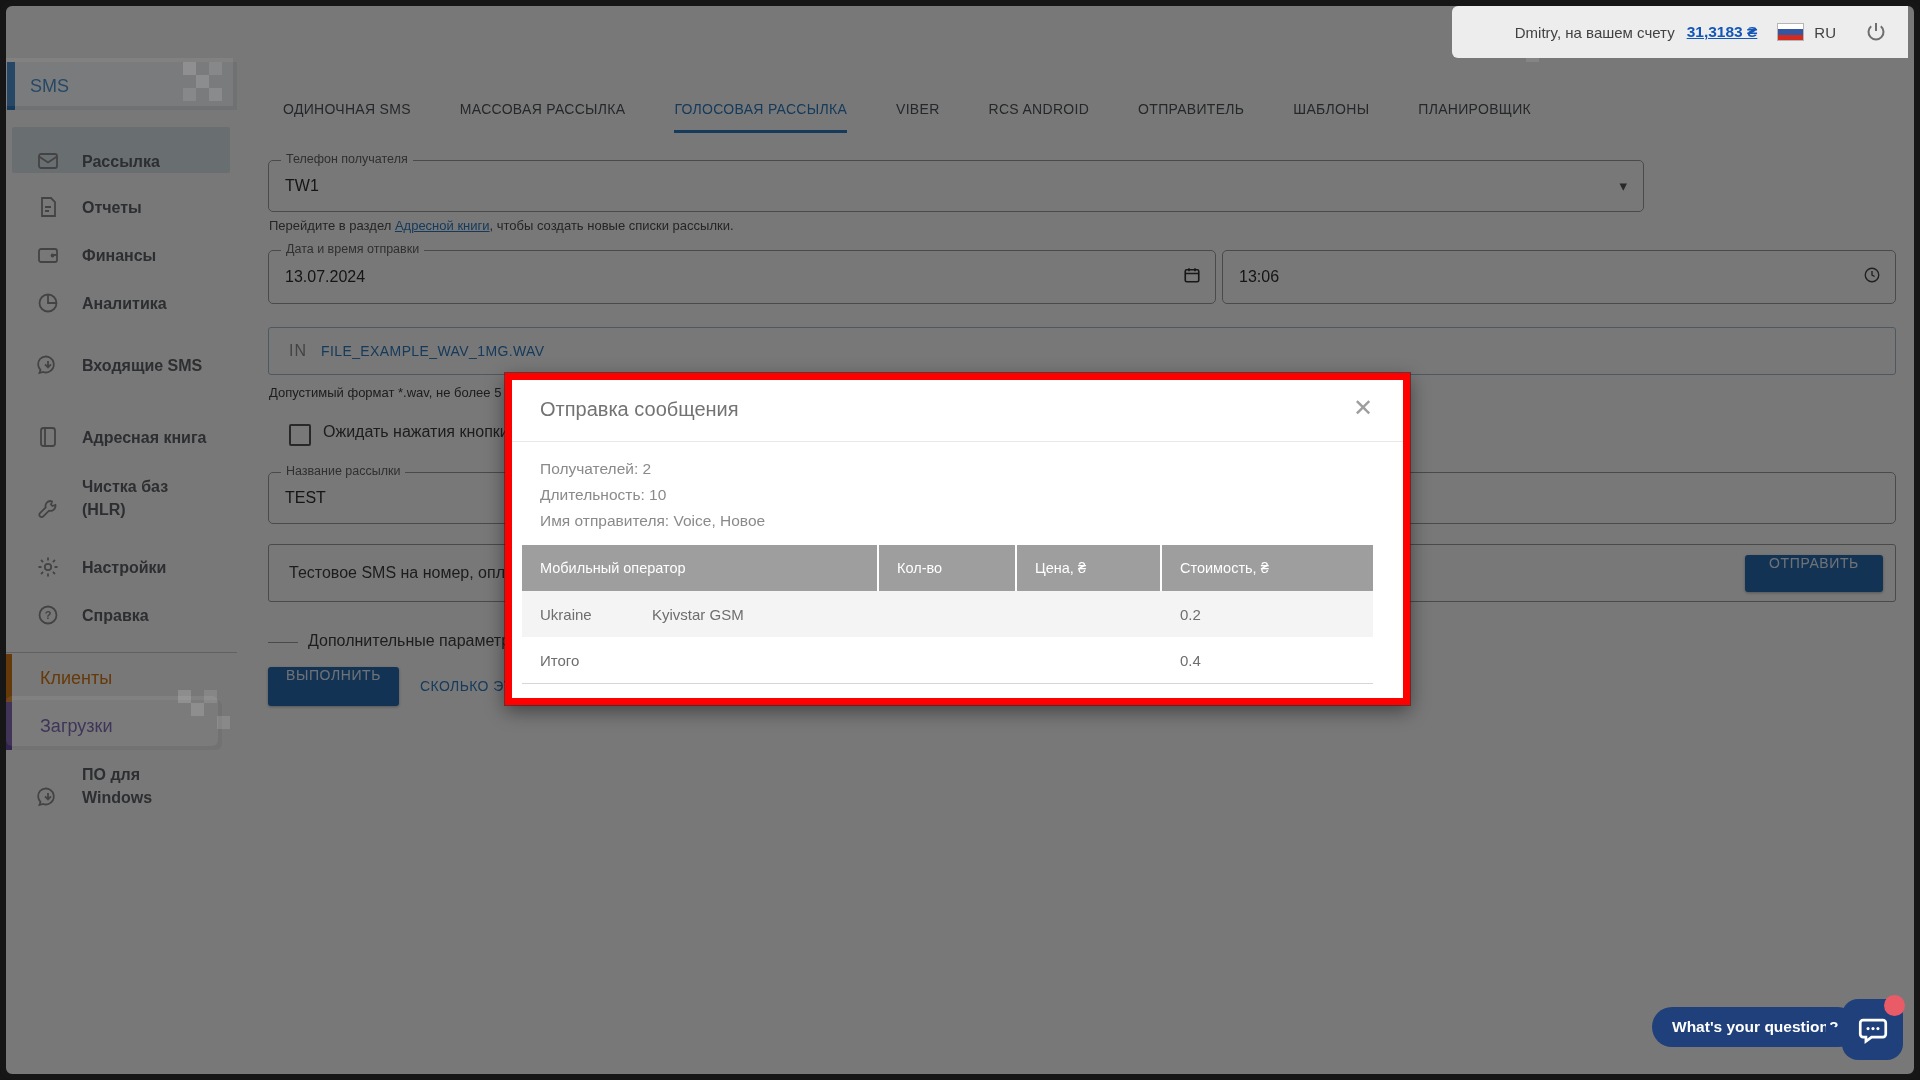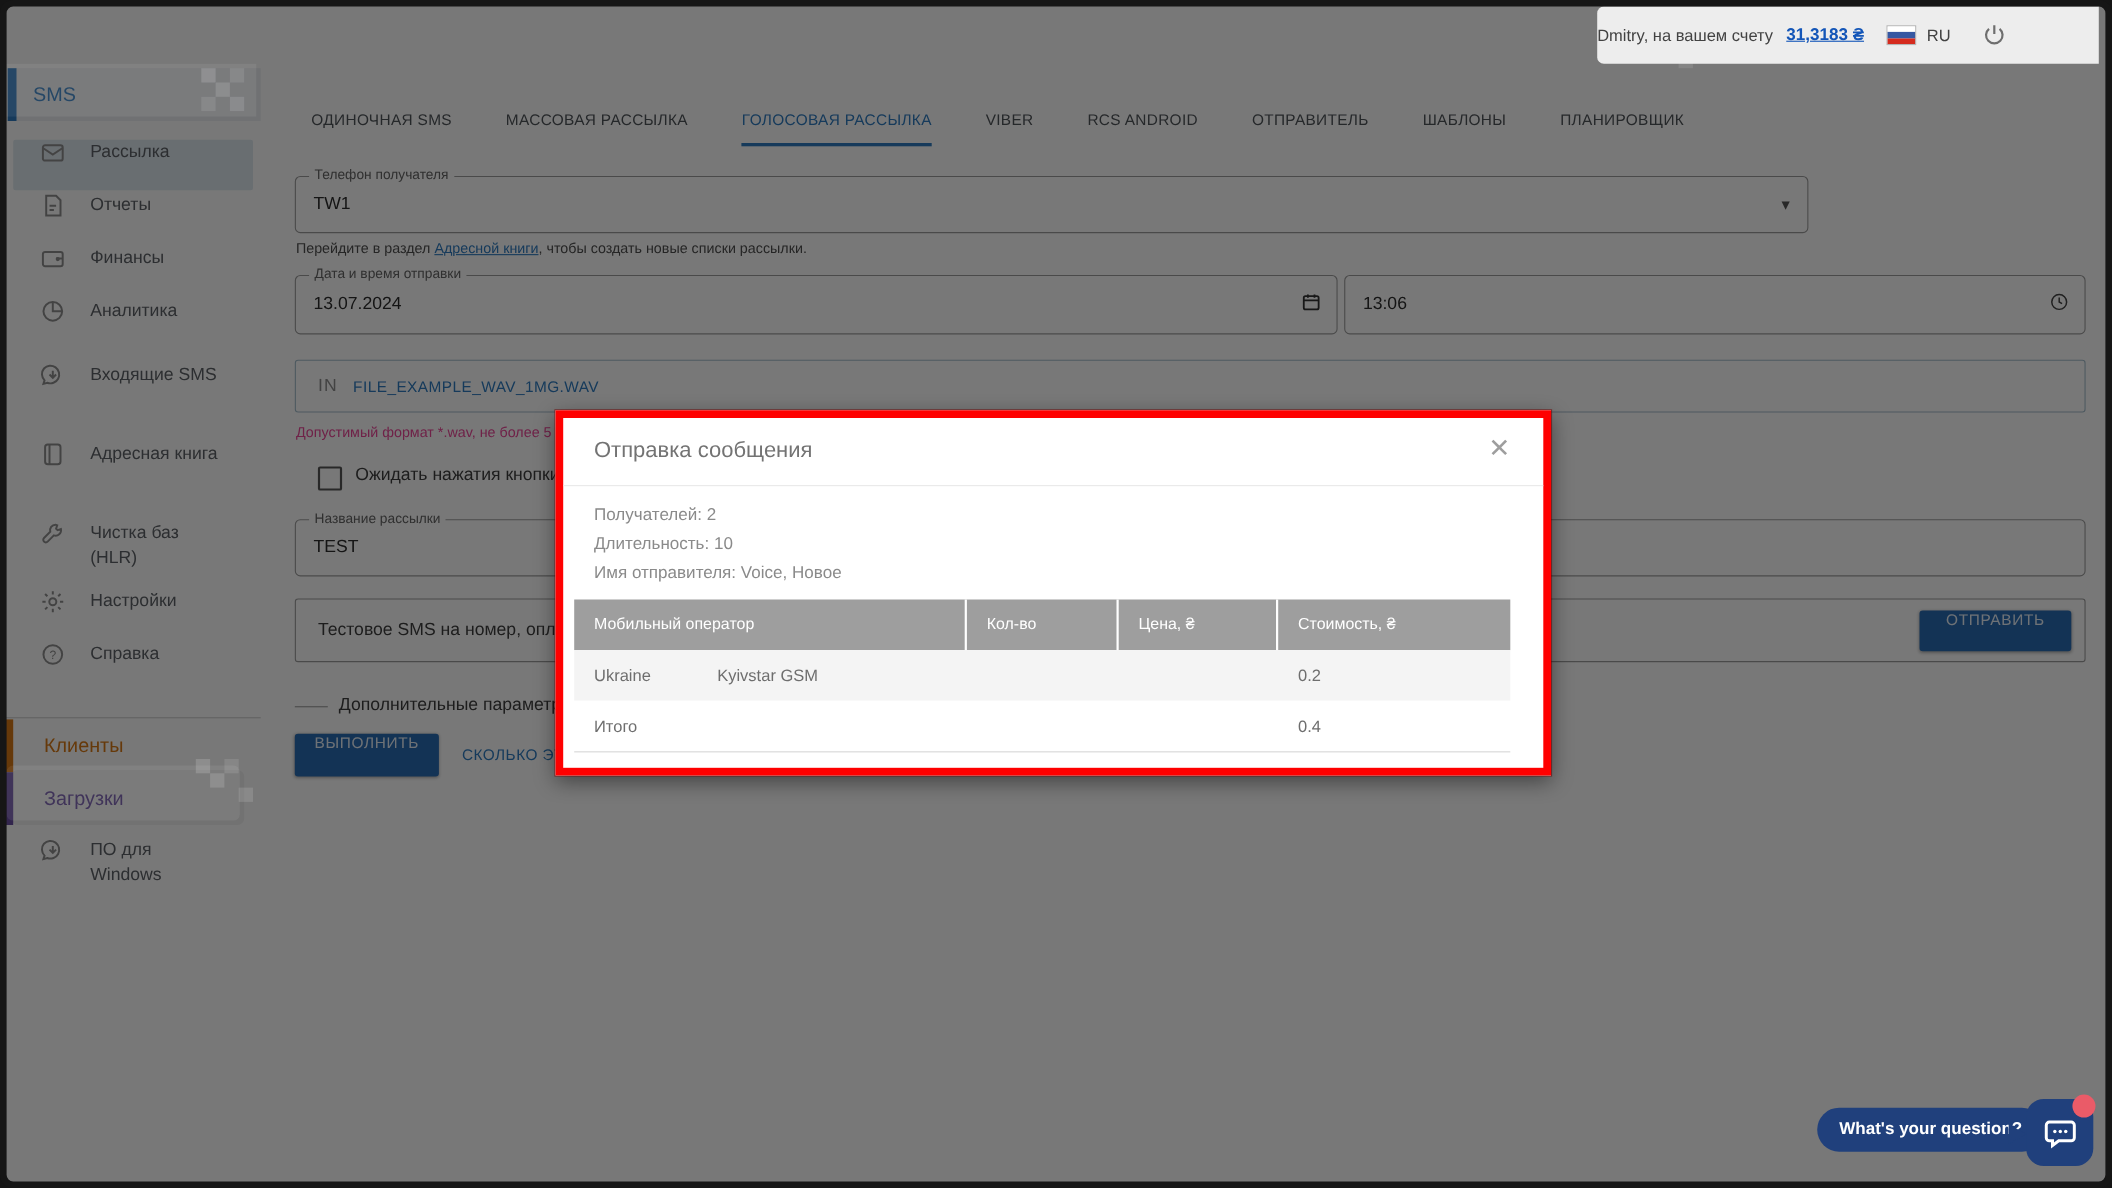--- a/index.html
+++ b/index.html
@@ -7,21 +7,21 @@
   .stage{position:relative;width:1920px;height:1080px;}
   .page{position:absolute;inset:4px;background:#ffffff;border-radius:8px;overflow:hidden;}
   .frame{position:absolute;inset:0;border:6px solid #161616;border-radius:12px;pointer-events:none;z-index:200;}
   .overlay{position:absolute;inset:4px;background:rgba(0,0,0,0.53);z-index:20;border-radius:8px;}
 
   
   .sidebar{position:absolute;left:0;top:0;width:233px;height:100%;}
   .sms-head{position:absolute;left:3px;top:58px;width:230px;height:48px;background:#eef1f4;display:flex;align-items:center;}
   .sms-bar{position:absolute;left:0;top:0;width:8px;height:48px;background:#2f7cc1;}
   .sms-label{margin-left:23px;font-size:18px;color:#2f7cc1;}
-  .side-item{position:absolute;left:8px;width:218px;display:flex;align-items:flex-start;gap:22px;padding-left:24px;box-sizing:border-box;cursor:pointer;}
+  .side-item{position:absolute;left:8px;width:218px;display:flex;align-items:flex-end;gap:22px;padding-left:24px;box-sizing:border-box;cursor:pointer;font-weight:bold;}
   .side-item .lbl{font-size:16px;color:#5f6368;line-height:1.45;width:125px;}
   .side-item svg{flex:0 0 auto;}
   .side-active{background:#dfe9f0;border-radius:2px;}
   .side-divider{position:absolute;left:0;top:648px;width:233px;height:1px;background:#cfcfcf;}
   .group-item{position:absolute;left:0;width:225px;height:48px;display:flex;align-items:center;cursor:pointer;}
   .group-bar{width:8px;height:48px;flex:0 0 auto;}
   .group-lbl{margin-left:28px;font-size:18px;}
   .dl-blob{position:absolute;left:6px;top:696px;width:212px;height:50px;background:#f2f2f2;border-radius:6px;}
 
   
@@ -51,21 +51,21 @@
   .run-btn{position:absolute;left:264px;top:663px;width:131px;height:39px;}
   .cost-link{position:absolute;left:416px;top:674px;font-size:14px;letter-spacing:.4px;color:#2f7cc1;cursor:pointer;white-space:nowrap;}
 
   
   .footer{position:absolute;left:256px;top:782px;width:1646px;display:flex;align-items:center;}
   .footer .line{flex:1;height:1px;background:#d9d9d9;}
   .footer .txt{margin:0 16px;font-size:14px;color:#424242;white-space:nowrap;}
 
   
   .user-panel{position:absolute;left:1452px;top:6px;width:456px;height:52px;background:#ededed;border-radius:6px 0 0 6px;
-    display:flex;align-items:center;gap:10px;padding-right:20px;box-sizing:border-box;z-index:30;}
+    display:flex;align-items:center;justify-content:flex-end;gap:10px;padding-right:20px;box-sizing:border-box;z-index:30;}
   .greet{font-size:15px;color:#424242;}
   .balance{font-size:15.5px;font-weight:bold;color:#1456b8;text-decoration:underline;cursor:pointer;margin-left:2px;}
   .flag{width:27px;height:18px;border:1px solid #b5b5b5;box-sizing:border-box;margin-left:10px;display:flex;flex-direction:column;cursor:pointer;}
   .flag i{flex:1;}
   .lang{font-size:15px;color:#424242;cursor:pointer;}
   .power{margin-left:18px;cursor:pointer;display:flex;}
 
   
   .modal{position:absolute;left:505px;top:373px;width:905px;height:332px;box-sizing:border-box;border:7px solid #fe0000;
     background:#fff;z-index:40;box-shadow:0 0 0 1px rgba(110,0,0,.55),0 6px 18px rgba(0,0,0,.45);}
@@ -229,21 +229,21 @@
       <span class="fico"><svg width="18" height="18" viewBox="0 0 24 24" fill="none" stroke="#444" stroke-width="1.8">
             <circle cx="12" cy="12" r="9"></circle>
             <path d="M12 6.5V12l3.5 2"></path>
           </svg></span>
     </div>
 
     <div class="filebox">
       <span class="in-badge">IN</span>
       <span class="filelink">FILE_EXAMPLE_WAV_1MG.WAV</span>
     </div>
-    <div class="hint" style="top:381px;color:#ec4899;">Допустимый формат *.wav, не более 5</div>
+    <div class="hint" style="top:381px;color:#404040;">Допустимый формат *.wav, не более 5</div>
 
     <div class="cbx"></div>
     <div class="cbx-lbl">Ожидать нажатия кнопки</div>
 
     <div class="ofield" style="left:264px;top:468px;width:1628px;height:52px;">
       <span class="flabel">Название рассылки</span>
       <span class="fvalue">TEST</span>
     </div>
 
     <div class="msgbox">

